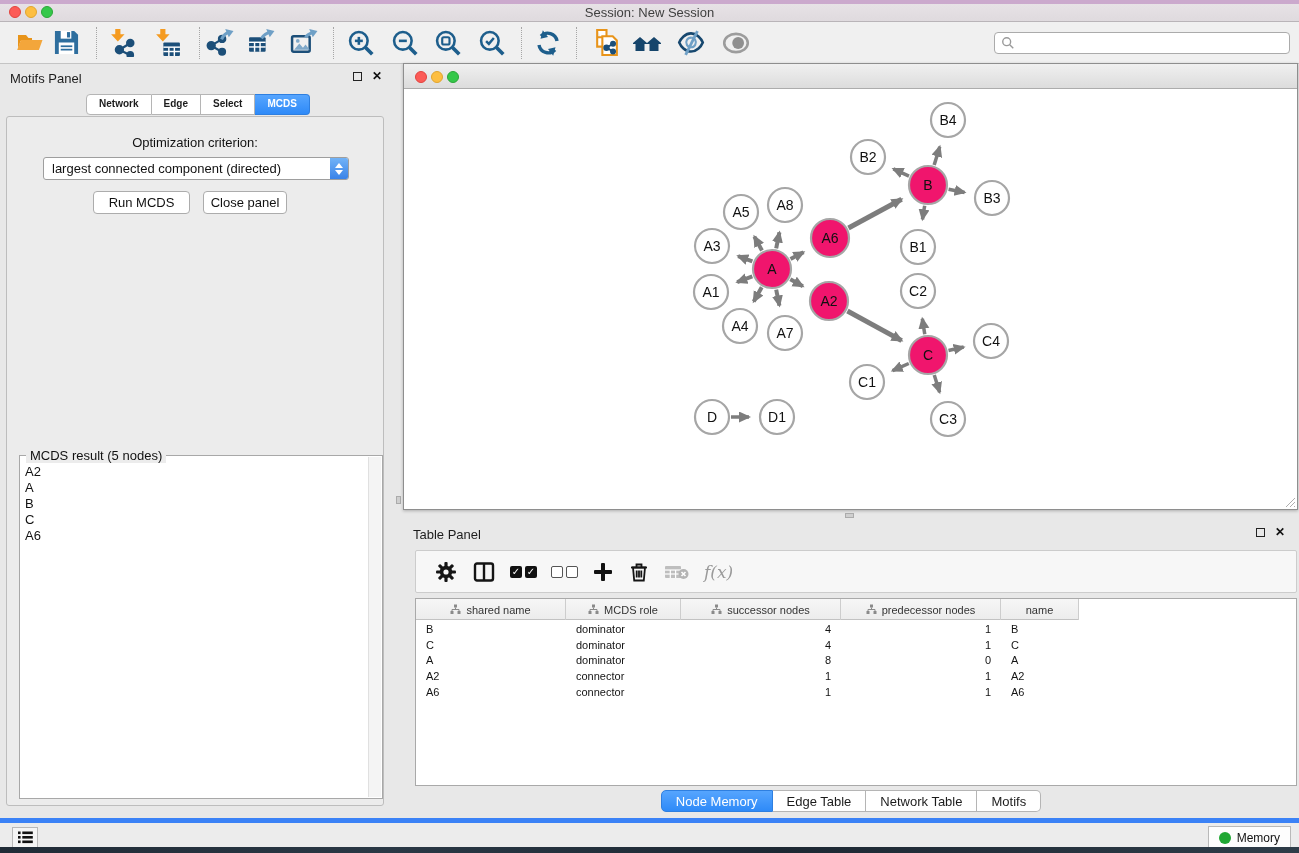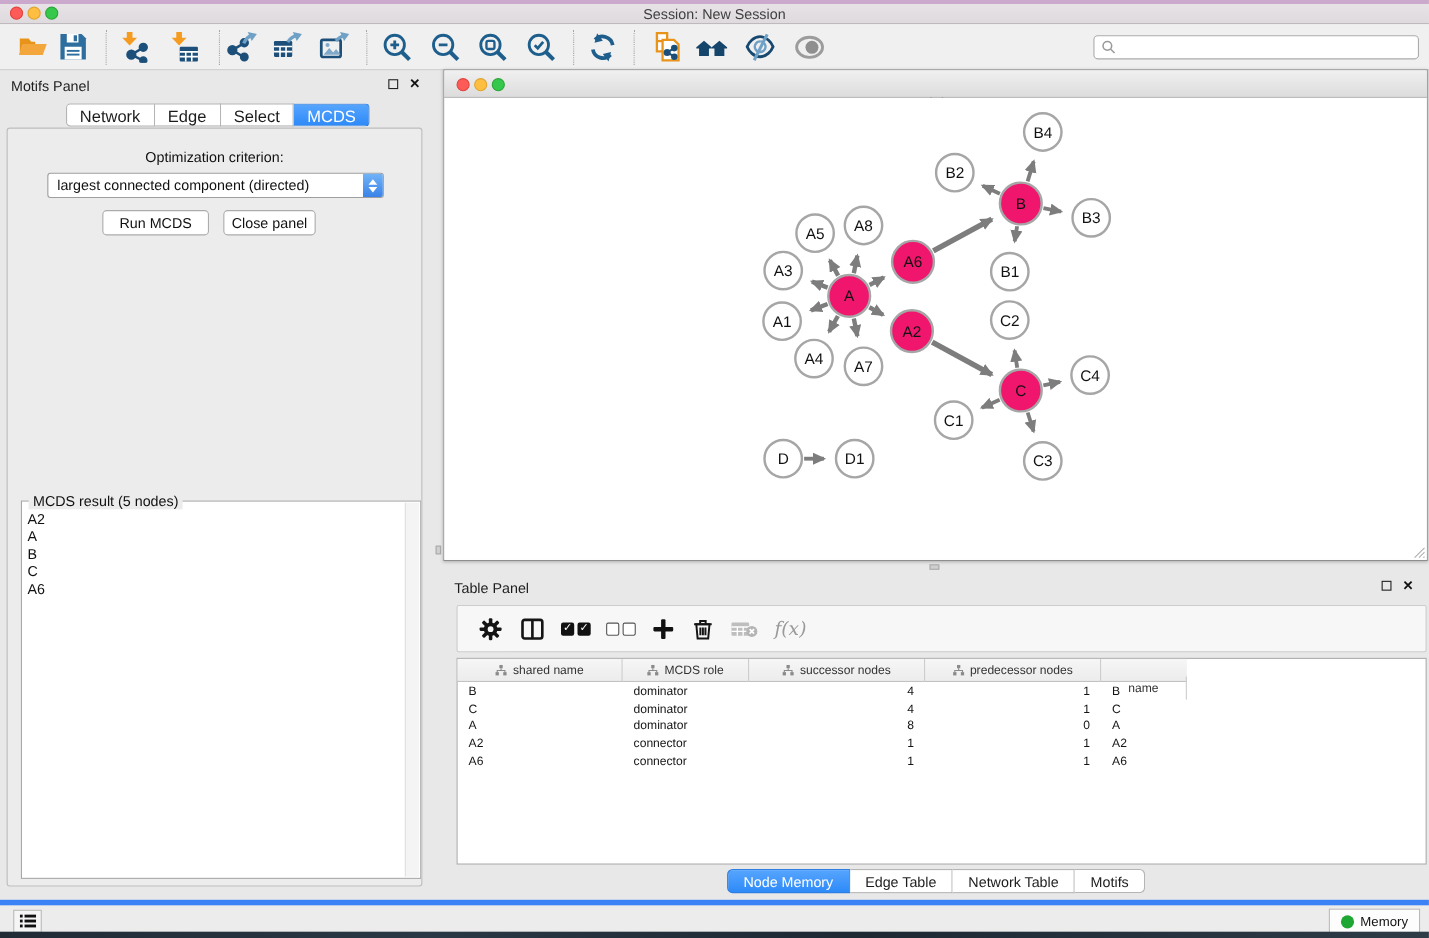--- a/index.html
+++ b/index.html
@@ -30,22 +30,22 @@
 
   
   #control-panel { position:absolute; left:0; top:0; width:396px; height:748px; }
   .panel-head { position:absolute; left:10px; top:7px; font-size:13px; color:#1d1d1d; }
   .win-btns { position:absolute; top:7px; display:flex; gap:10px; align-items:center; }
   #control-panel .win-btns { right:14px; }
   .float-box { width:9px; height:9px; border:1.5px solid #222; display:inline-block; }
   .close-x { font-size:12px; font-weight:bold; color:#111; line-height:10px; }
 
   #control-tabs { position:absolute; left:0; top:30px; width:396px; display:flex; justify-content:center; }
-  .ctab { height:21px; padding:3px 12px 0 12px; font-size:15px; color:#1c1c1c; background:#fff;
-    border:1px solid #B5B5B5; border-left:none; }
+  .ctab { height:21px; padding:3px 12px 0 12px; font-size:10px; color:#1c1c1c; background:#fff;
+    border:1px solid #B5B5B5; border-left:none;font-weight:bold; }
   .ctab:first-child { border-left:1px solid #B5B5B5; border-radius:4px 0 0 4px; }
   .ctab:last-child { border-radius:0 4px 4px 0; }
   .ctab.active { background:linear-gradient(#56A5FE,#2E8AF8); color:#fff; border-color:#2E7FE0; }
 
   #cp-box { position:absolute; left:6px; top:52px; width:378px; height:690px;
     border:1px solid #BDBDBD; border-radius:3px; background:#ECECEC; }
   #opt-label { position:absolute; left:0; width:100%; top:18px; text-align:center; font-size:13px; color:#111; }
   #dropdown { position:absolute; left:36px; top:40px; width:306px; height:23px; background:#fff;
     border:1px solid #9E9E9E; border-radius:3px; display:flex; align-items:center; }
   #dropdown .val { flex:1; font-size:13px; color:#111; padding-left:8px; white-space:nowrap; }
@@ -569,21 +569,21 @@
             <svg width="11" height="11" viewBox="0 0 11 11">
               <g fill="#8A8A8A">
                 <rect x="4" y="0.5" width="3" height="3"></rect>
                 <rect x="0.5" y="7" width="3" height="3"></rect>
                 <rect x="7.5" y="7" width="3" height="3"></rect>
               </g>
               <path d="M5.5 3.5v2M2 7V5.5h7V7" stroke="#8A8A8A" fill="none"></path>
             </svg>
             <span>predecessor nodes</span>
           </div>
-          <div class="hcell" style="width: 78px; margin-top: 16px;">
+          <div class="hcell" style="width: 78px;">
             <span>name</span>
           </div>
         </div>
       <div id="tp-rows">
           <div class="trow">
             <div class="tcell" style="width: 150px; text-align: left;">B</div>
             <div class="tcell" style="width: 115px; text-align: left;">dominator</div>
             <div class="tcell" style="width: 160px; text-align: right;">4</div>
             <div class="tcell" style="width: 160px; text-align: right;">1</div>
             <div class="tcell" style="width: 78px; text-align: left;">B</div>

